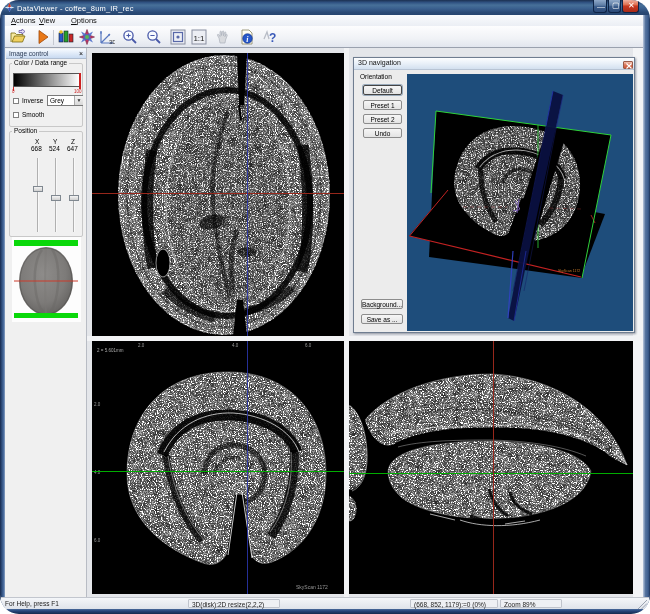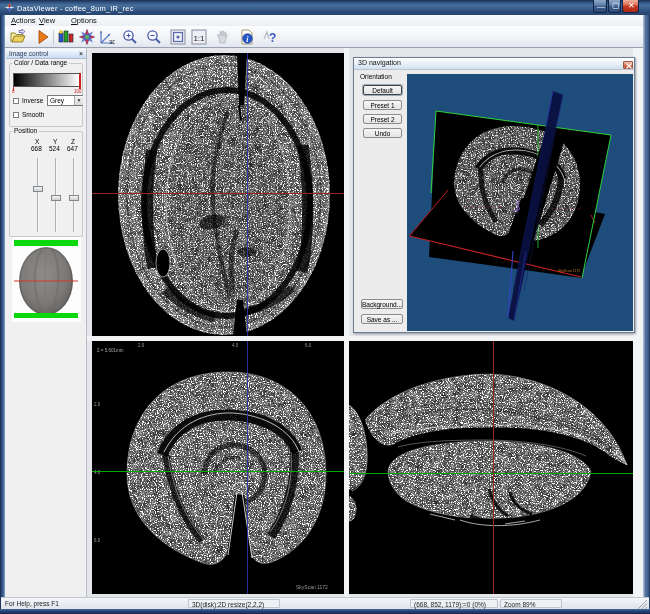--- a/index.html
+++ b/index.html
@@ -1,17 +1,17 @@
 <!DOCTYPE html>
 <html><head>
 <meta charset="utf-8">
 <style>
 html,body{margin:0;padding:0;background:#fff;}
 *{box-sizing:border-box;}
-#win{position:relative;width:650px;height:614px;font-family:"Liberation Sans",sans-serif;overflow:hidden;background:#e6e8ec;}
+#win{position:relative;width:650px;height:614px;font-family:"Liberation Sans",sans-serif;overflow:hidden;background:#e6e8ec;border-radius:19px;}
 .abs{position:absolute;}
 
 #titlebar{position:absolute;left:0;top:0;width:650px;height:15px;
  background:linear-gradient(180deg,#1c3050 0%,#2f5181 16%,#477099 34%,#3a5f8e 58%,#2b4a75 82%,#27456f 100%);}
 #titletext{position:absolute;left:17px;top:3.5px;font-size:7.5px;color:#fff;letter-spacing:0.2px;}
 .capbtn{position:absolute;top:0;height:13px;border:1px solid #0f2446;border-top:none;
  background:linear-gradient(180deg,#8fa9c9 0%,#5c7ba3 45%,#3e5f8d 50%,#2c4a78 100%);
  border-radius:0 0 3px 3px;color:#fff;}
 #btnmin{left:593px;width:14px;}
 #btnmax{left:608px;width:13px;}

